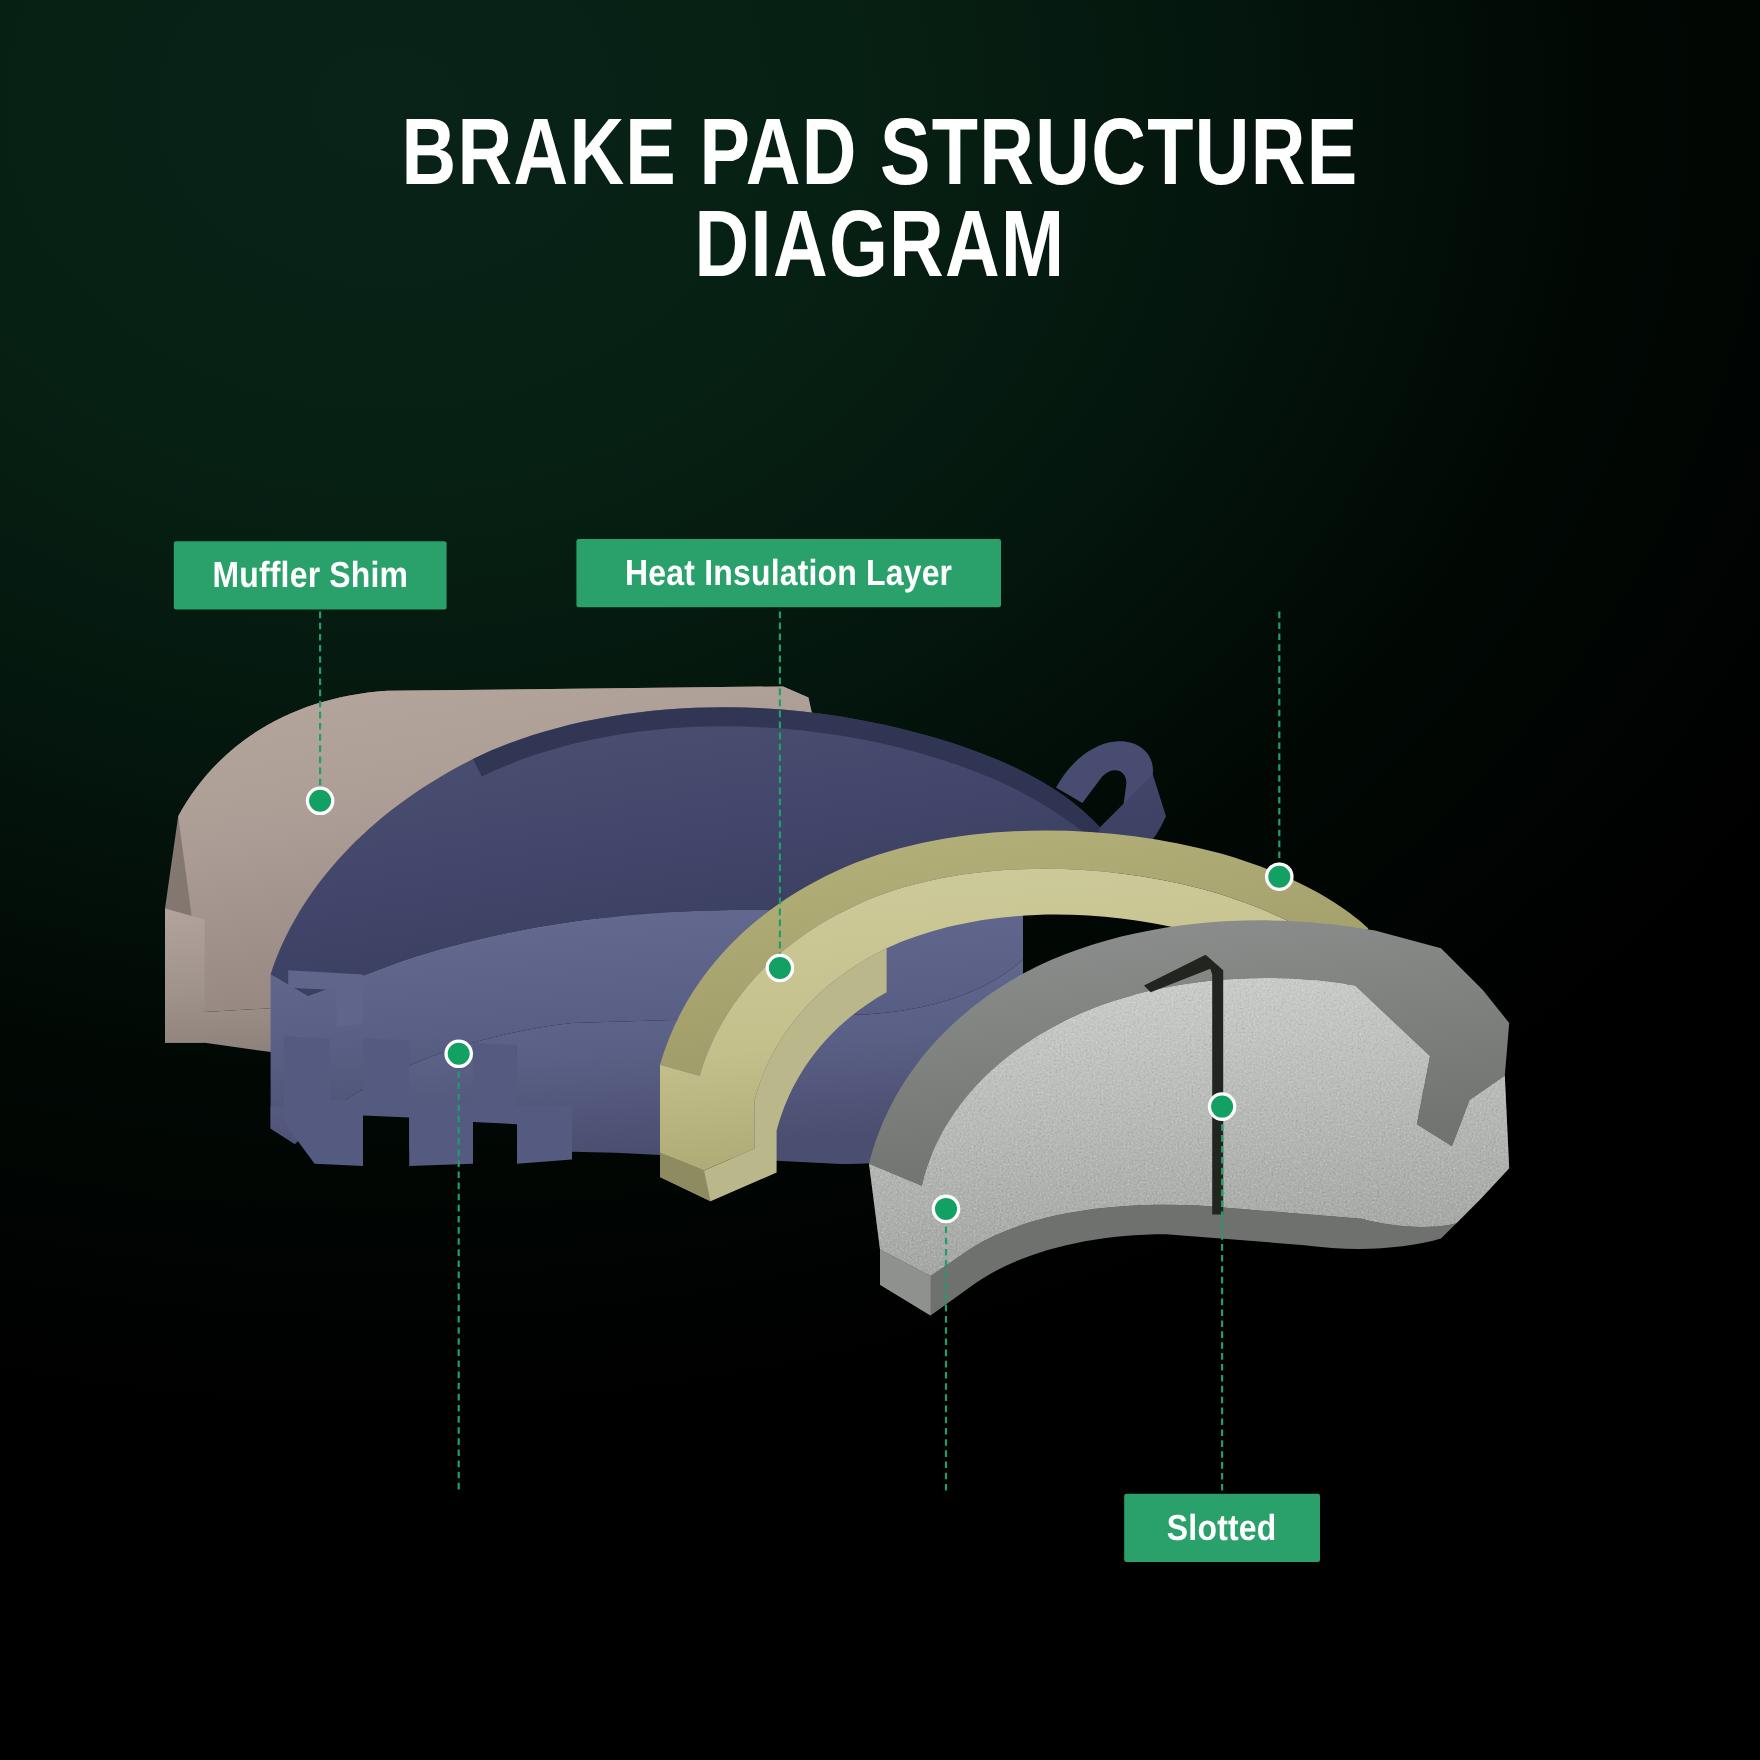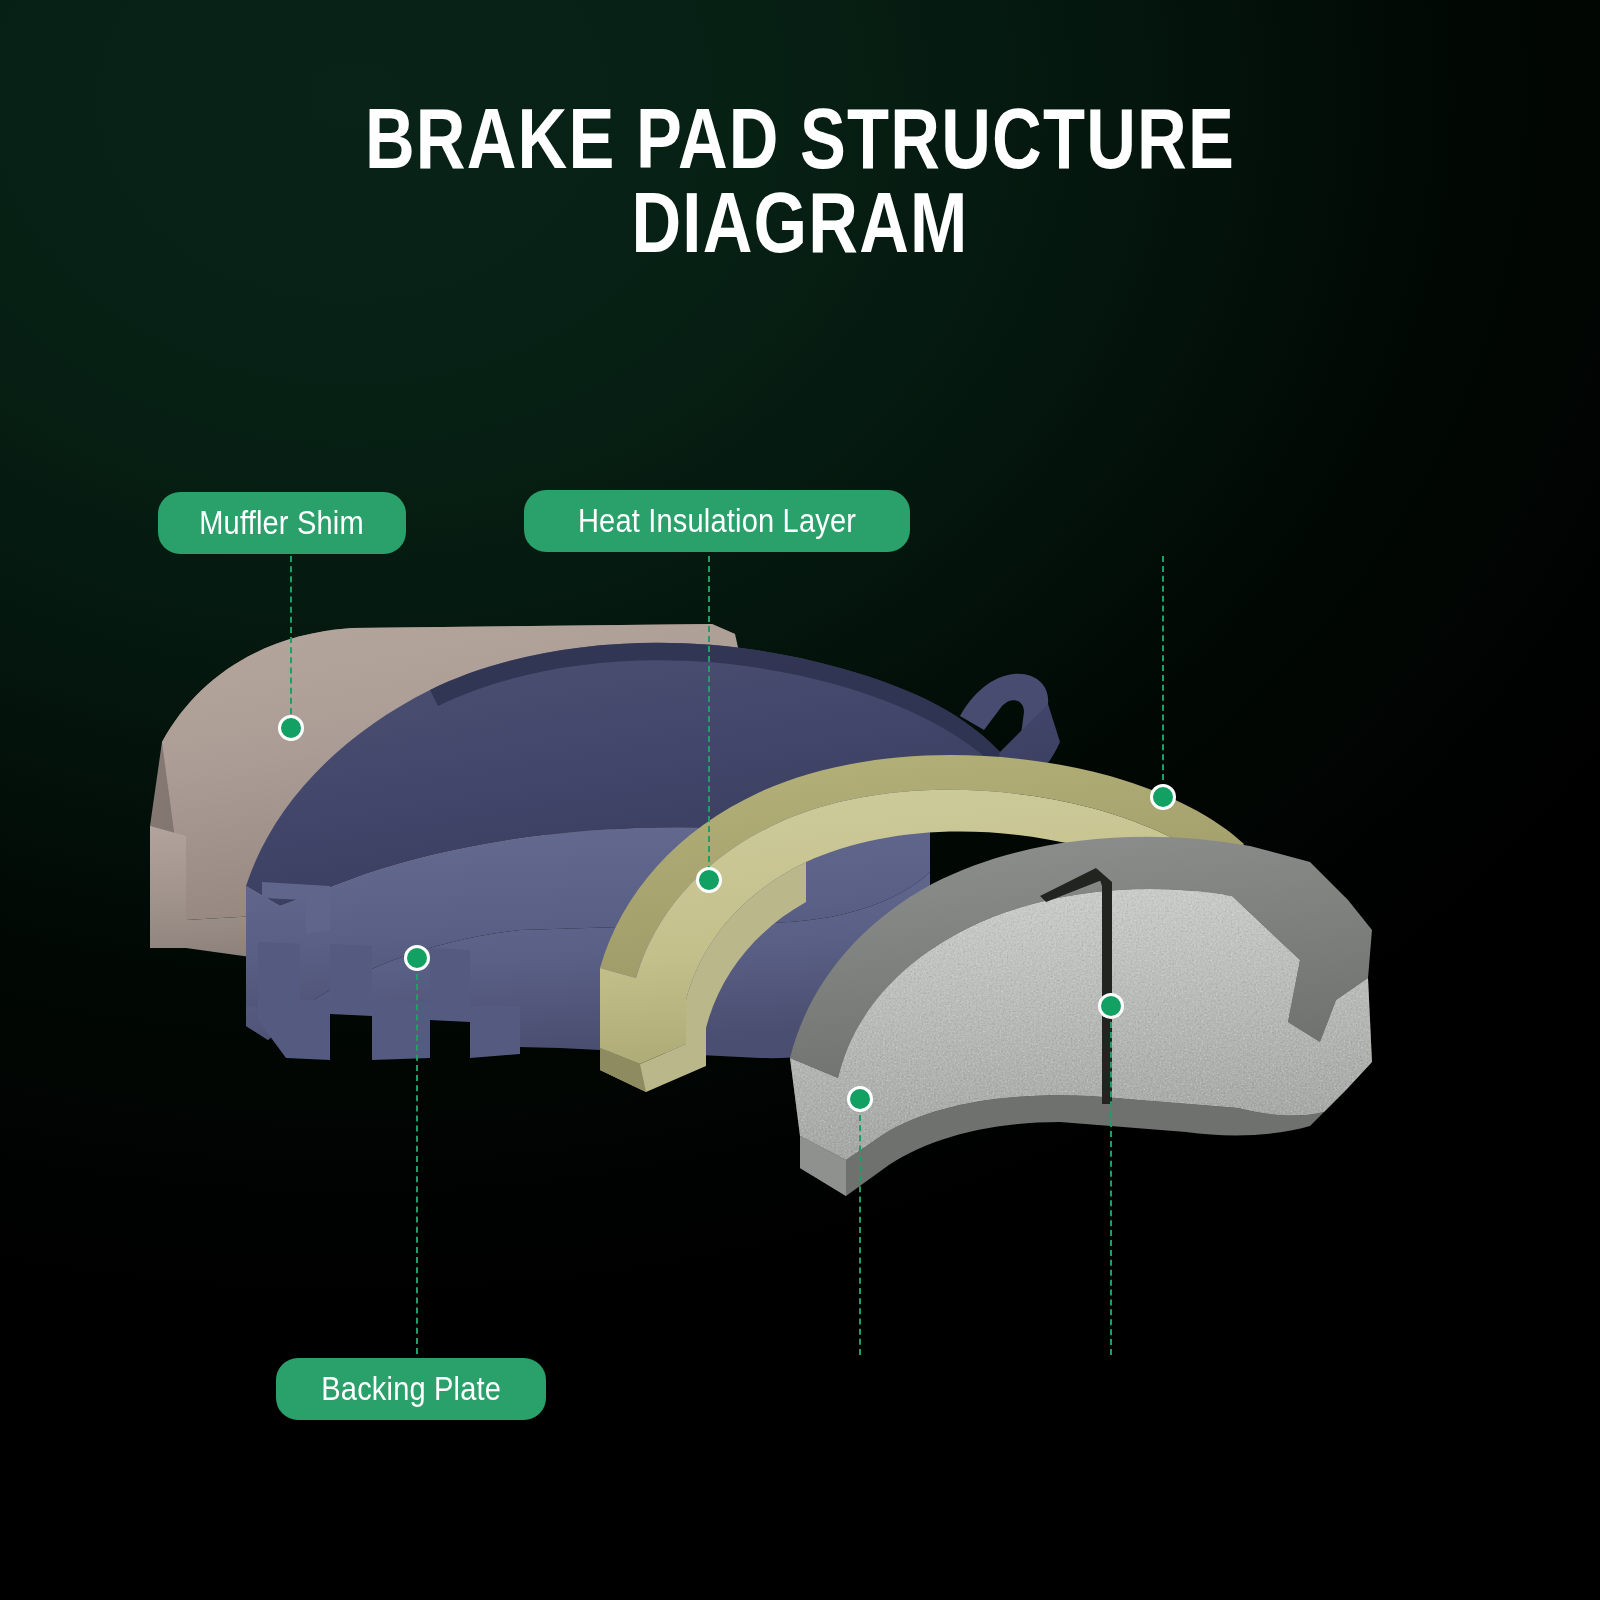--- a/index.html
+++ b/index.html
@@ -36,23 +36,23 @@
     letter-spacing: 1.5px;
     transform: scaleX(0.80);
     transform-origin: center center;
     white-space: nowrap;
   }
 
   
   .badge {
     position: absolute;
     background: #2aa06b;
-    border-radius: 22px;
+    border-radius: 2px;
     color: #ffffff;
-    font-weight: 400;
+    font-weight: 700;
     font-size: 33px;
     letter-spacing: 0.2px;
     display: flex;
     align-items: center;
     justify-content: center;
     box-sizing: border-box;
     padding: 0 10px;
     height: 62px;
     white-space: nowrap;
   }
@@ -288,19 +288,19 @@
 
   <div class="badge" style="left:158px; top:492px; width:248px;">
     <span>Muffler Shim</span>
   </div>
 
   <div class="badge" style="left:524px; top:490px; width:386px;">
     <span>Heat Insulation Layer</span>
   </div>
 
 
-  <div class="badge" style="left:276px; top:1358px; width:270px;">
-    <span>Backing Plate</span>
+
+
+  <div class="badge" style="left:1022px; top:1358px; width:178px;">
+    <span>Slotted</span>
   </div>
 
-
-
 </div>
 
 </body></html>

